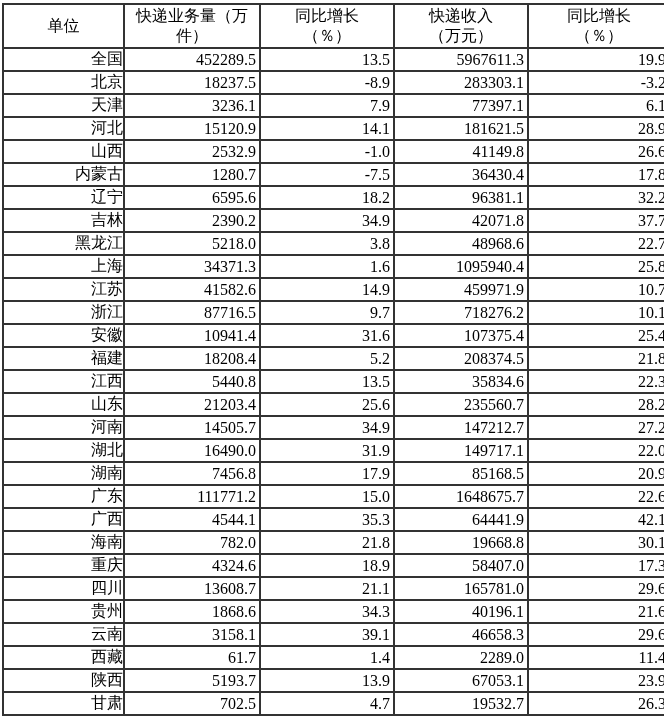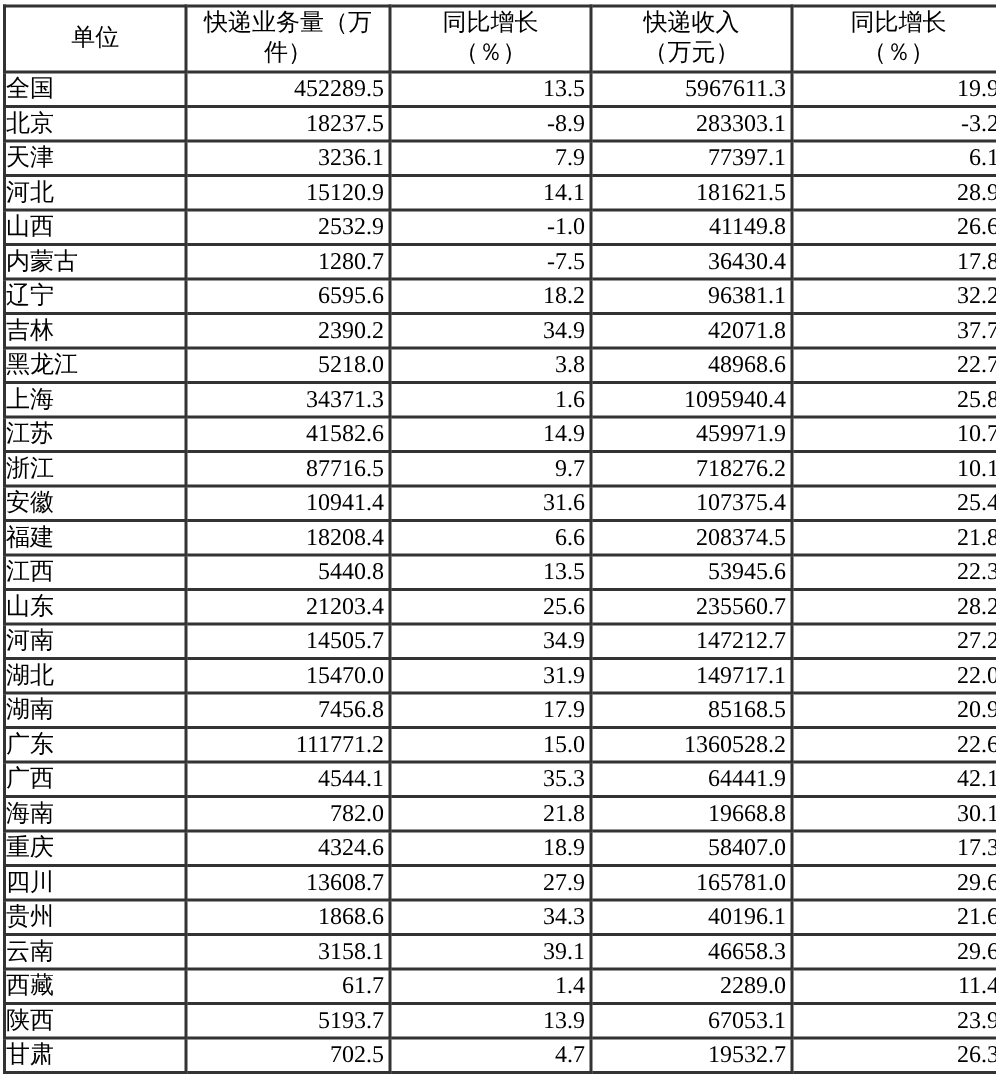--- a/index.html
+++ b/index.html
@@ -25,21 +25,21 @@
     padding: 0;
   }
   .stat-table thead tr { height: 44px; }
   .stat-table thead th {
     text-align: center;
     vertical-align: middle;
     white-space: pre-line;      
     line-height: 20px;
   }
   .stat-table tbody tr { height: 23px; }
-  .stat-table td.unit { text-align: left; margin-left: 37px; }
+  .stat-table td.unit { text-align: right; margin-left: 37px; }
   .stat-table td.num  { text-align: right; padding-right: 3px; }
   .stat-table tbody.partial td { border-bottom: none; }
 </style>
 </head>
 <body>
 
 <table class="stat-table">
   <colgroup>
     <col style="width:121px">
     <col style="width:136px">
@@ -148,64 +148,64 @@
       <tr>
     <td class="unit">安徽</td>
     <td class="num">10941.4</td>
     <td class="num">31.6</td>
     <td class="num">107375.4</td>
     <td class="num">25.4</td>
   </tr>
       <tr>
     <td class="unit">福建</td>
     <td class="num">18208.4</td>
-    <td class="num">6.6</td>
+    <td class="num">5.2</td>
     <td class="num">208374.5</td>
     <td class="num">21.8</td>
   </tr>
       <tr>
     <td class="unit">江西</td>
     <td class="num">5440.8</td>
     <td class="num">13.5</td>
-    <td class="num">53945.6</td>
+    <td class="num">35834.6</td>
     <td class="num">22.3</td>
   </tr>
       <tr>
     <td class="unit">山东</td>
     <td class="num">21203.4</td>
     <td class="num">25.6</td>
     <td class="num">235560.7</td>
     <td class="num">28.2</td>
   </tr>
       <tr>
     <td class="unit">河南</td>
     <td class="num">14505.7</td>
     <td class="num">34.9</td>
     <td class="num">147212.7</td>
     <td class="num">27.2</td>
   </tr>
       <tr>
     <td class="unit">湖北</td>
-    <td class="num">15470.0</td>
+    <td class="num">16490.0</td>
     <td class="num">31.9</td>
     <td class="num">149717.1</td>
     <td class="num">22.0</td>
   </tr>
       <tr>
     <td class="unit">湖南</td>
     <td class="num">7456.8</td>
     <td class="num">17.9</td>
     <td class="num">85168.5</td>
     <td class="num">20.9</td>
   </tr>
       <tr>
     <td class="unit">广东</td>
     <td class="num">111771.2</td>
     <td class="num">15.0</td>
-    <td class="num">1360528.2</td>
+    <td class="num">1648675.7</td>
     <td class="num">22.6</td>
   </tr>
       <tr>
     <td class="unit">广西</td>
     <td class="num">4544.1</td>
     <td class="num">35.3</td>
     <td class="num">64441.9</td>
     <td class="num">42.1</td>
   </tr>
       <tr>
@@ -218,21 +218,21 @@
       <tr>
     <td class="unit">重庆</td>
     <td class="num">4324.6</td>
     <td class="num">18.9</td>
     <td class="num">58407.0</td>
     <td class="num">17.3</td>
   </tr>
       <tr>
     <td class="unit">四川</td>
     <td class="num">13608.7</td>
-    <td class="num">27.9</td>
+    <td class="num">21.1</td>
     <td class="num">165781.0</td>
     <td class="num">29.6</td>
   </tr>
       <tr>
     <td class="unit">贵州</td>
     <td class="num">1868.6</td>
     <td class="num">34.3</td>
     <td class="num">40196.1</td>
     <td class="num">21.6</td>
   </tr>

